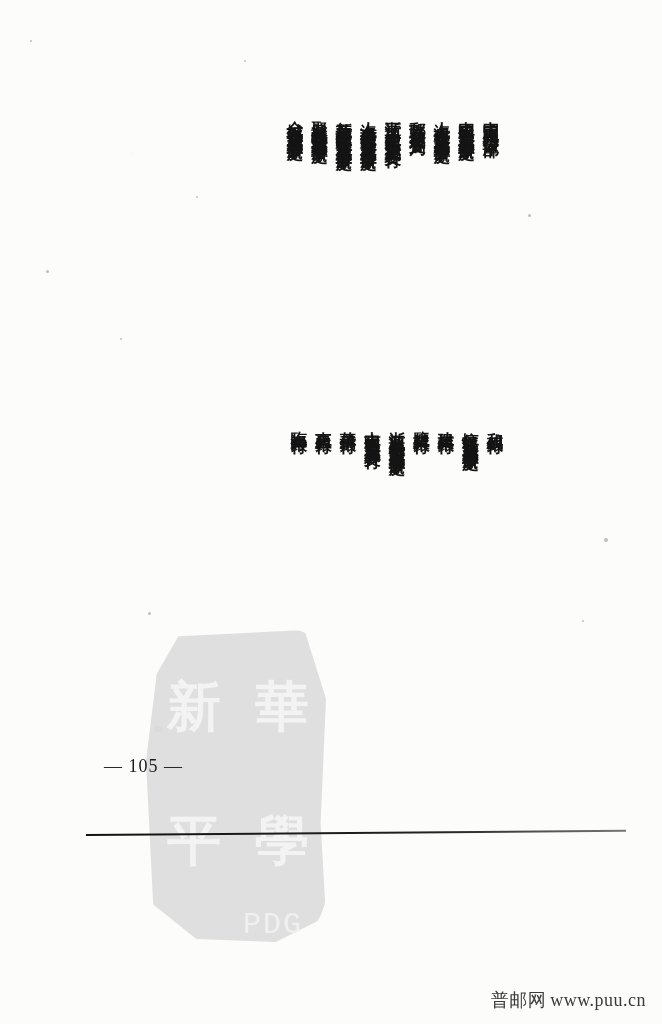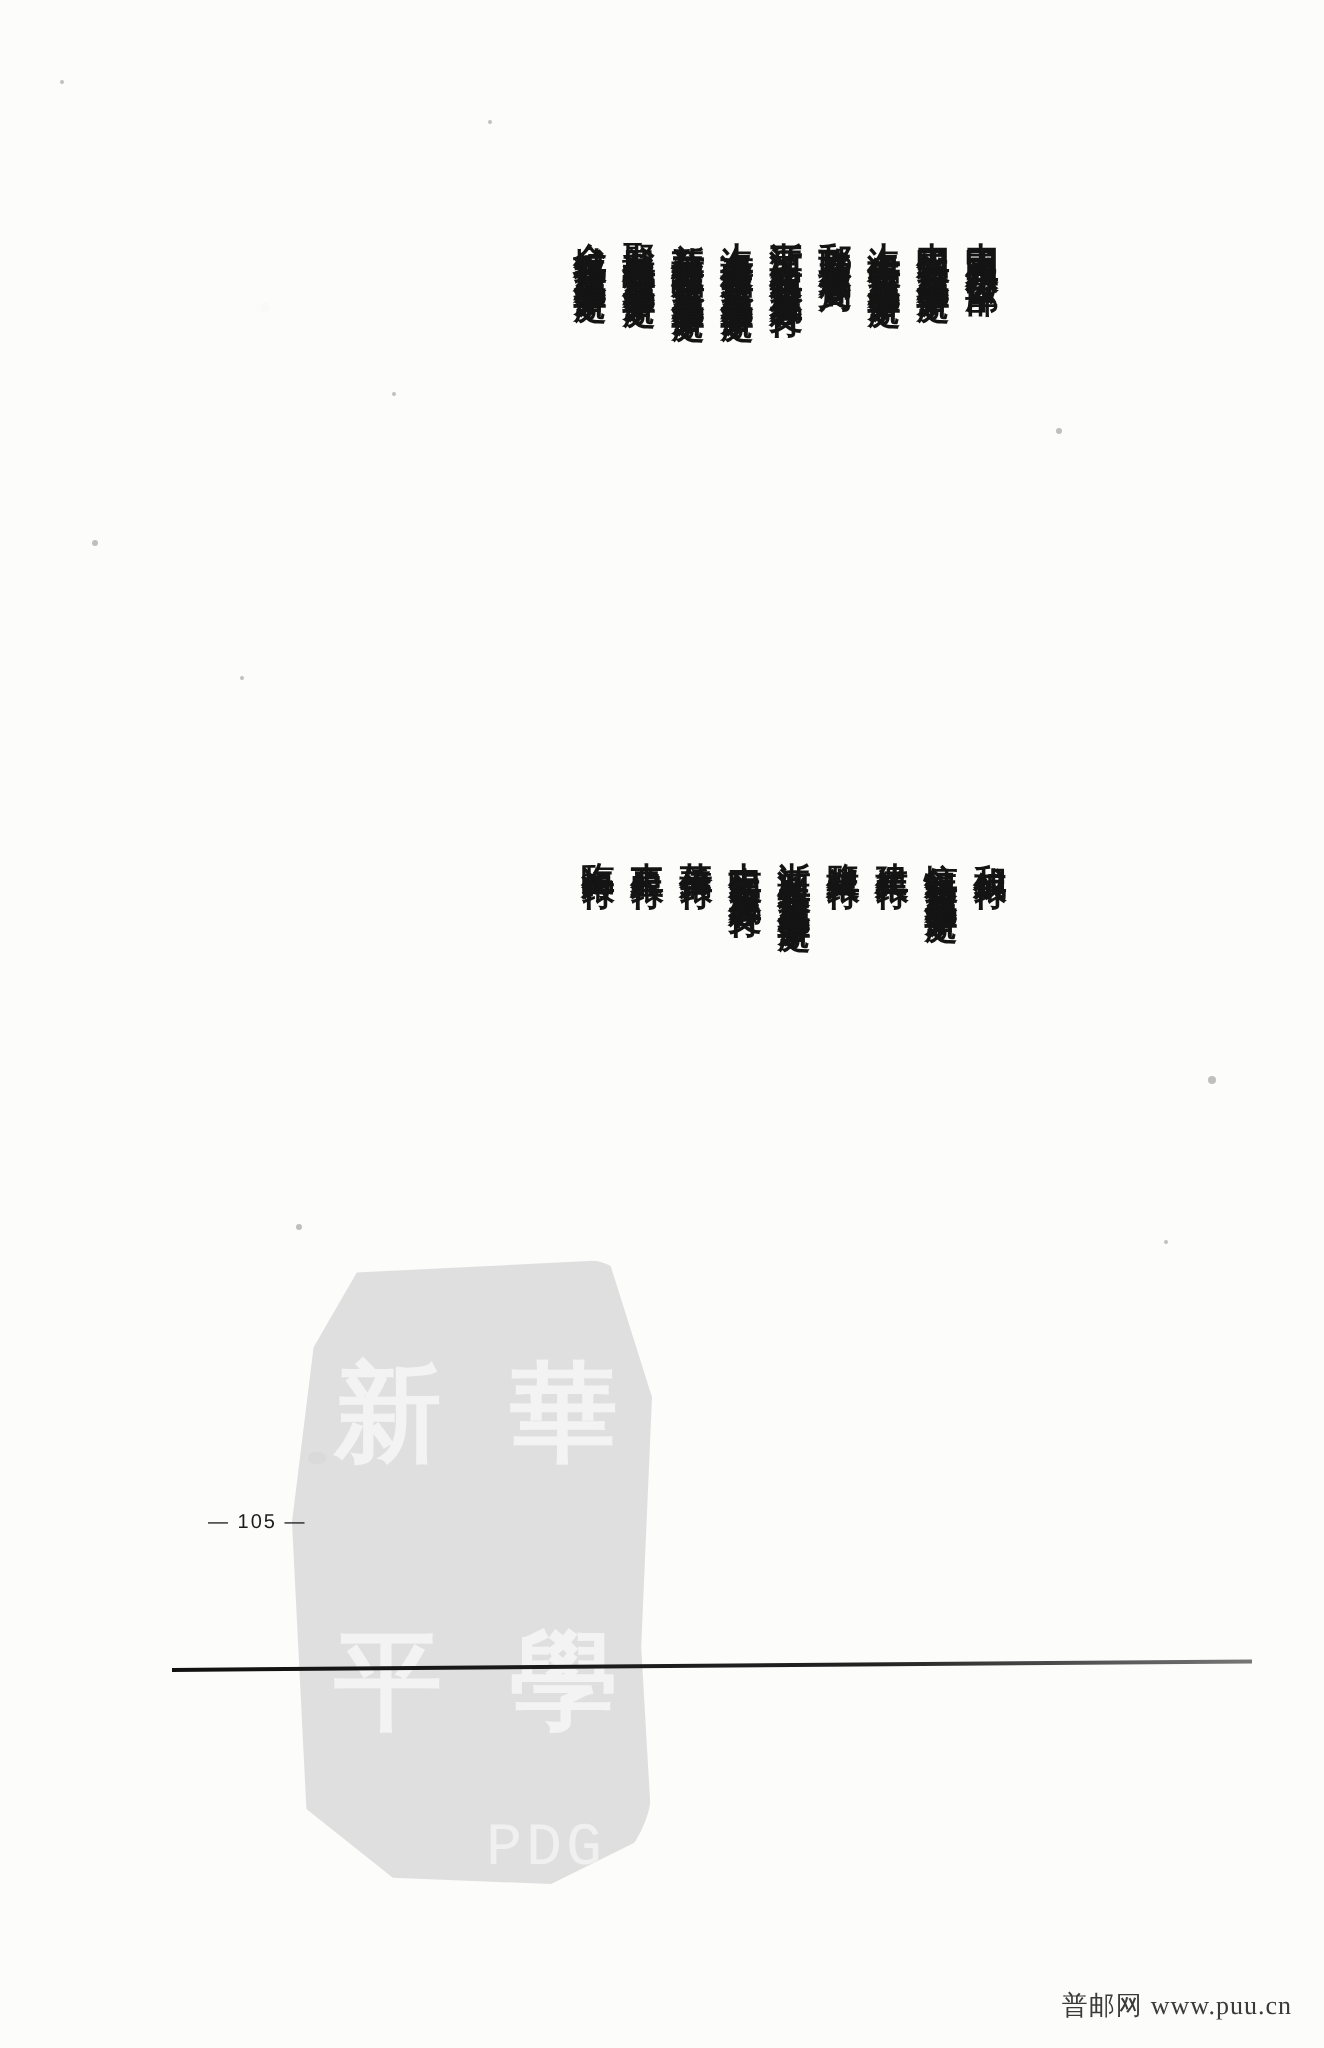--- a/index.html
+++ b/index.html
@@ -70,22 +70,22 @@
     left: 282px;
     height: 220px;
   }
   #group-second .vcol { font-size: 16.5px; letter-spacing: 2.4px; margin-left: 8px; }
 
   
   .page-number {
     position: absolute;
     left: 104px;
     top: 756px;
-    font-family: Liberation Sans, sans-serif;
-    font-size: 10px;
+    font-family: Liberation Serif, serif;
+    font-size: 18px;
     color: #1b1b1b;
     letter-spacing: 1px;
   }
 
   
   .rule {
     position: absolute;
     left: 86px;
     top: 834px;
     width: 540px;
@@ -133,21 +133,21 @@
     letter-spacing: 2px;
     color: #f0f0f0;
   }
 
   
   .footer-credit {
     position: absolute;
     right: 16px;
     bottom: 12px;
     font-family: "DejaVu Sans", sans-serif;
-    font-size: 13px;
+    font-size: 18px;
     color: #3a3a3a;
     letter-spacing: .5px;
   }
   .footer-credit .url {
     font-family: "Liberation Serif", serif;
     margin-left: 4px;
   }
 </style>
 </head>
 <body>

